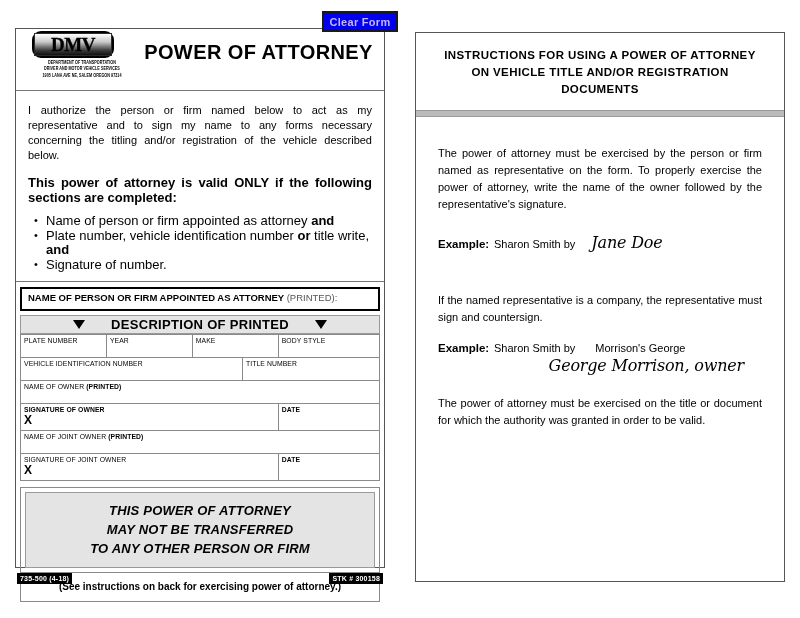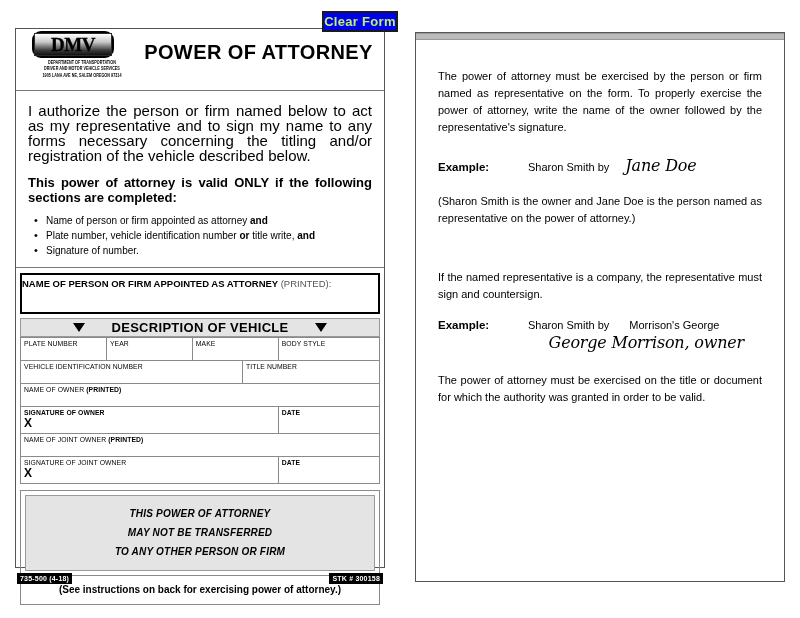--- a/index.html
+++ b/index.html
@@ -18,22 +18,22 @@
 
   
   .clear-form-btn {
     position: absolute;
     left: 322px;
     top: 11px;
     width: 76px;
     height: 21px;
     background: #0000ee;
     border: 2px solid #1a1a1a;
-    color: #bef264;
-    font-size: 13px;
+    color: #c4b5fd;
+    font-size: 11px;
     font-weight: bold;
     letter-spacing: .3px;
     display: flex;
     align-items: center;
     justify-content: center;
     box-sizing: border-box;
     z-index: 20;
     cursor: pointer;
   }
 
@@ -114,59 +114,59 @@
     font-weight: bold;
     letter-spacing: .4px;
   }
 
   
   .auth-block {
     padding: 12px 12px 8px 12px;
     border-bottom: 1px solid #777;
   }
   .auth-para {
-    font-size: 15px;
+    font-size: 11px;
     line-height: 15px;
     text-align: justify;
     margin: 0 0 12px 0;
   }
   .auth-bold {
     font-size: 13px;
     line-height: 15px;
     font-weight: bold;
     text-align: justify;
     margin: 0 0 9px 0;
   }
   .bullets {
     margin: 0;
     padding: 0 0 0 18px;
     list-style: none;
   }
   .bullets li {
-    font-size: 10px;
+    font-size: 13px;
     line-height: 14px;
     position: relative;
     margin-bottom: 1px;
   }
   .bullets li::before {
     content: "\2022";
     position: absolute;
     left: -12px;
     top: -1px;
     font-size: 11px;
   }
   .b { font-weight: bold; }
 
   
   .attorney-box {
     margin: 5px 4px 4px 4px;
     border: 2px solid #000;
-    height: 41px;
-    box-sizing: border-box;
-    padding: 3px 0;
+    height: 24px;
+    box-sizing: border-box;
+    padding: 3px 6px;
   }
   .attorney-label {
     font-size: 9.5px;
     font-weight: bold;
   }
   .attorney-label .light {
     font-weight: normal;
     color: #555;
   }
 
@@ -235,21 +235,21 @@
     box-sizing: border-box;
   }
   .notice {
     margin: 4px;
     border: 1px solid #9a9a9a;
     background: #e4e4e4;
     padding: 8px 4px 9px 4px;
     text-align: center;
   }
   .notice div {
-    font-size: 10px;
+    font-size: 13px;
     font-weight: bold;
     font-style: italic;
     line-height: 19px;
     letter-spacing: .2px;
   }
   .see-instr {
     border-top: 1px solid #8a8a8a;
     text-align: center;
     font-size: 10px;
     font-weight: bold;
@@ -314,21 +314,21 @@
   }
   .instr-para.tight { margin-bottom: 16px; }
   .example-row {
     display: flex;
     align-items: baseline;
     margin: 0 0 18px 0;
   }
   .example-label {
     font-size: 11.5px;
     font-weight: bold;
-    width: 90px;
+    width: 56px;
     flex: none;
   }
   .example-name {
     font-size: 11px;
   }
   .script {
     font-family: "DejaVu Serif", serif;
     font-style: italic;
     font-size: 16px;
     letter-spacing: -0.2px;
@@ -372,21 +372,21 @@
     </ul>
   </div>
 
   <div class="attorney-box">
     <div class="attorney-label"><span>NAME OF PERSON OR FIRM  APPOINTED AS ATTORNEY </span><span class="light">(PRINTED):</span></div>
     <div></div>
   </div>
 
   <div class="veh-band">
     <span class="tri"></span>
-    <span class="veh-band-title">DESCRIPTION OF VEHICLE</span>
+    <span class="veh-band-title">DESCRIPTION OF PRINTED</span>
     <span class="tri"></span>
   </div>
 
   <div class="grid">
     <div class="row first">
       <div class="cell h22" style="width:24%">
         <div class="cell-label">PLATE NUMBER</div>
         <div></div>
       </div>
       <div class="cell h22" style="width:24%">
@@ -460,31 +460,31 @@
     <div class="see-instr">(See instructions on back for exercising power of attorney.)</div>
   </div>
 </div>
 
 <div class="footer-codes">
   <span class="code left">735-500 (4-18)</span>
   <span class="code right">STK # 300158</span>
 </div>
 
 <div class="instr-panel">
+  <div class="instr-title">INSTRUCTIONS FOR USING A POWER OF ATTORNEY ON VEHICLE TITLE AND/OR REGISTRATION DOCUMENTS</div>
   <div class="instr-sep"></div>
   <div class="instr-body">
     <p class="instr-para">The power of attorney must be exercised by the person or firm named as representative on the form. To properly exercise the power of attorney, write the name of the owner followed by the representative's signature.</p>
 
     <div class="example-row">
       <span class="example-label">Example:</span>
       <span class="example-name">Sharon Smith by</span>
       <span class="script">Jane Doe</span>
     </div>
 
-    <p class="instr-para">(Sharon Smith is the owner and Jane Doe is the person named as representative on the power of attorney.)</p>
     <div class="spacer-22"></div>
     <p class="instr-para tight">If the named representative is a company, the representative must sign and countersign.</p>
 
     <div class="example-row" style="margin-bottom:0">
       <span class="example-label">Example:</span>
       <span class="example-name">Sharon Smith by</span>
       <span class="example-name" style="margin-left:20px">Morrison's George</span>
     </div>
     <div class="script-line">
       <span class="script">George Morrison, owner</span>

